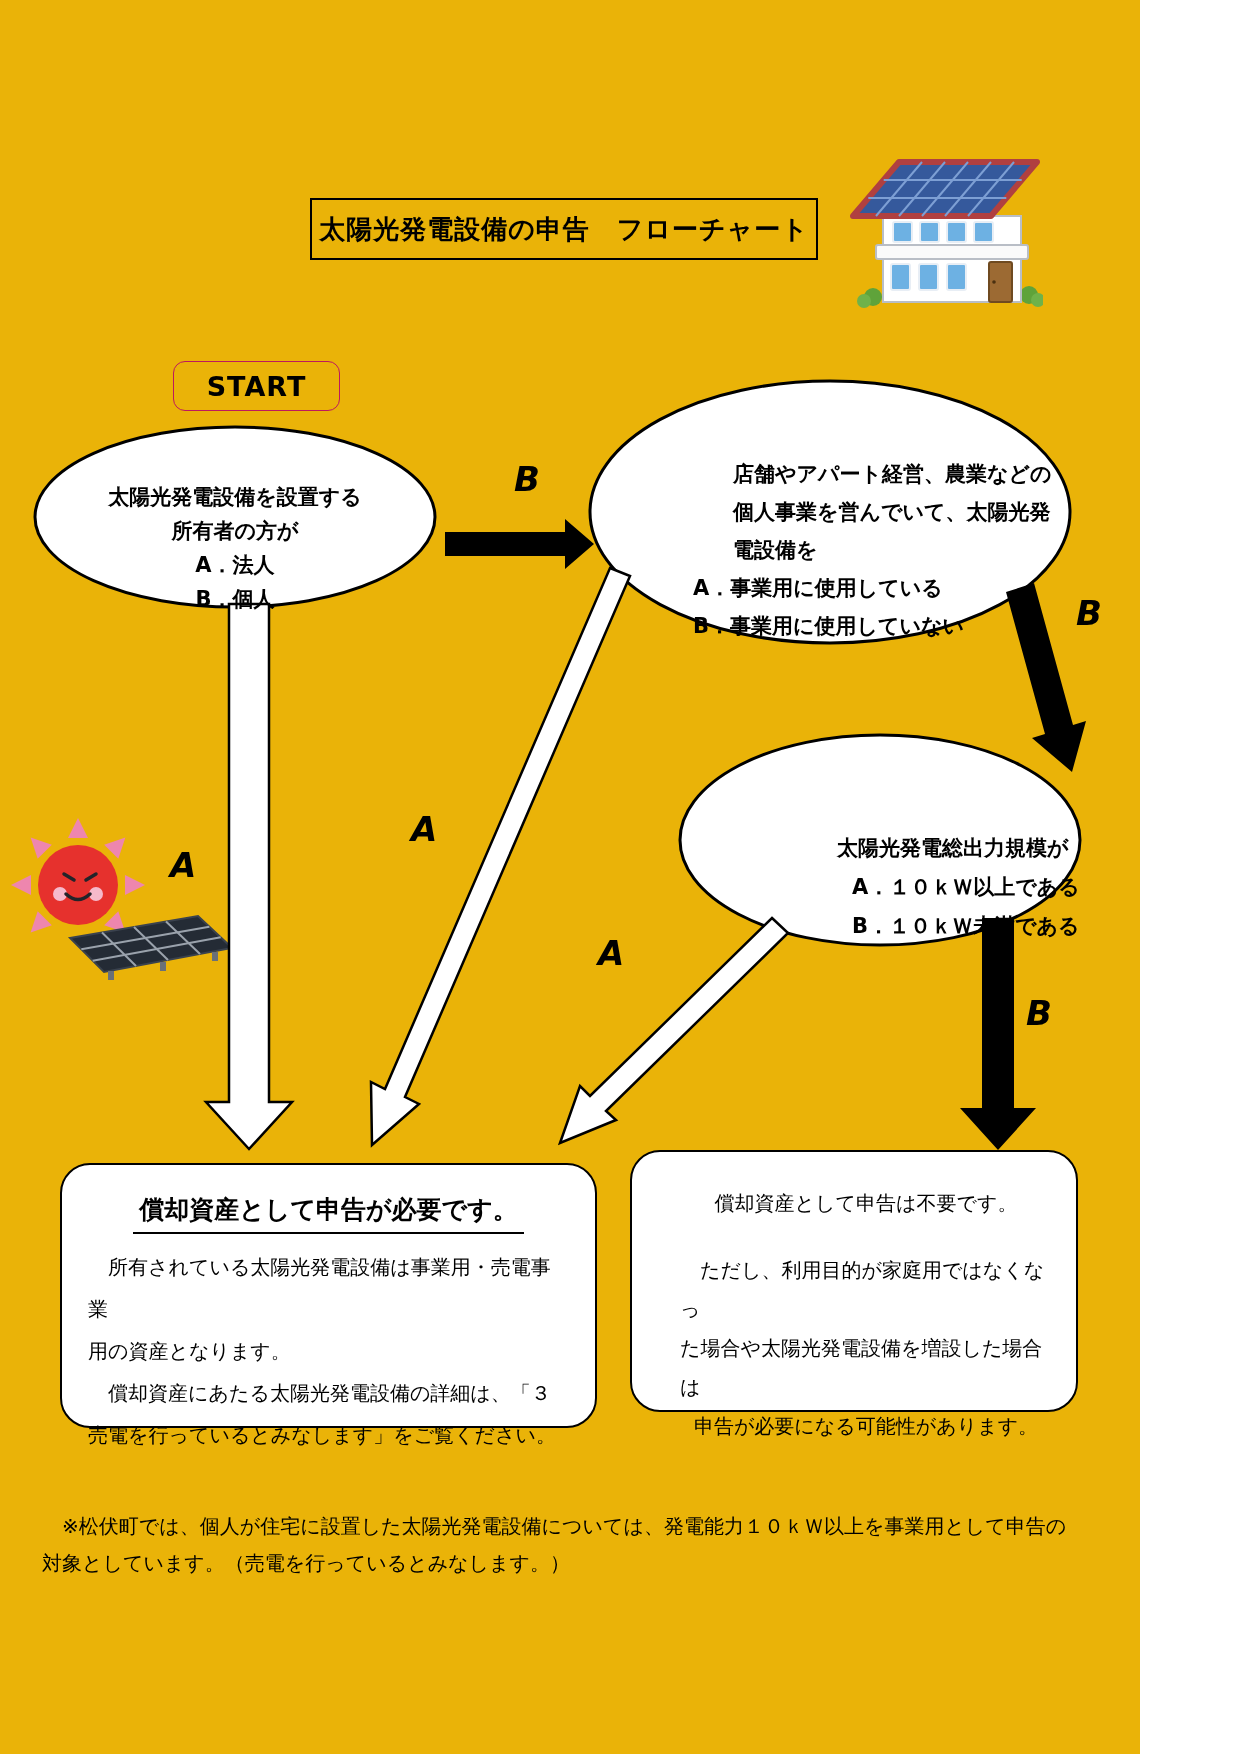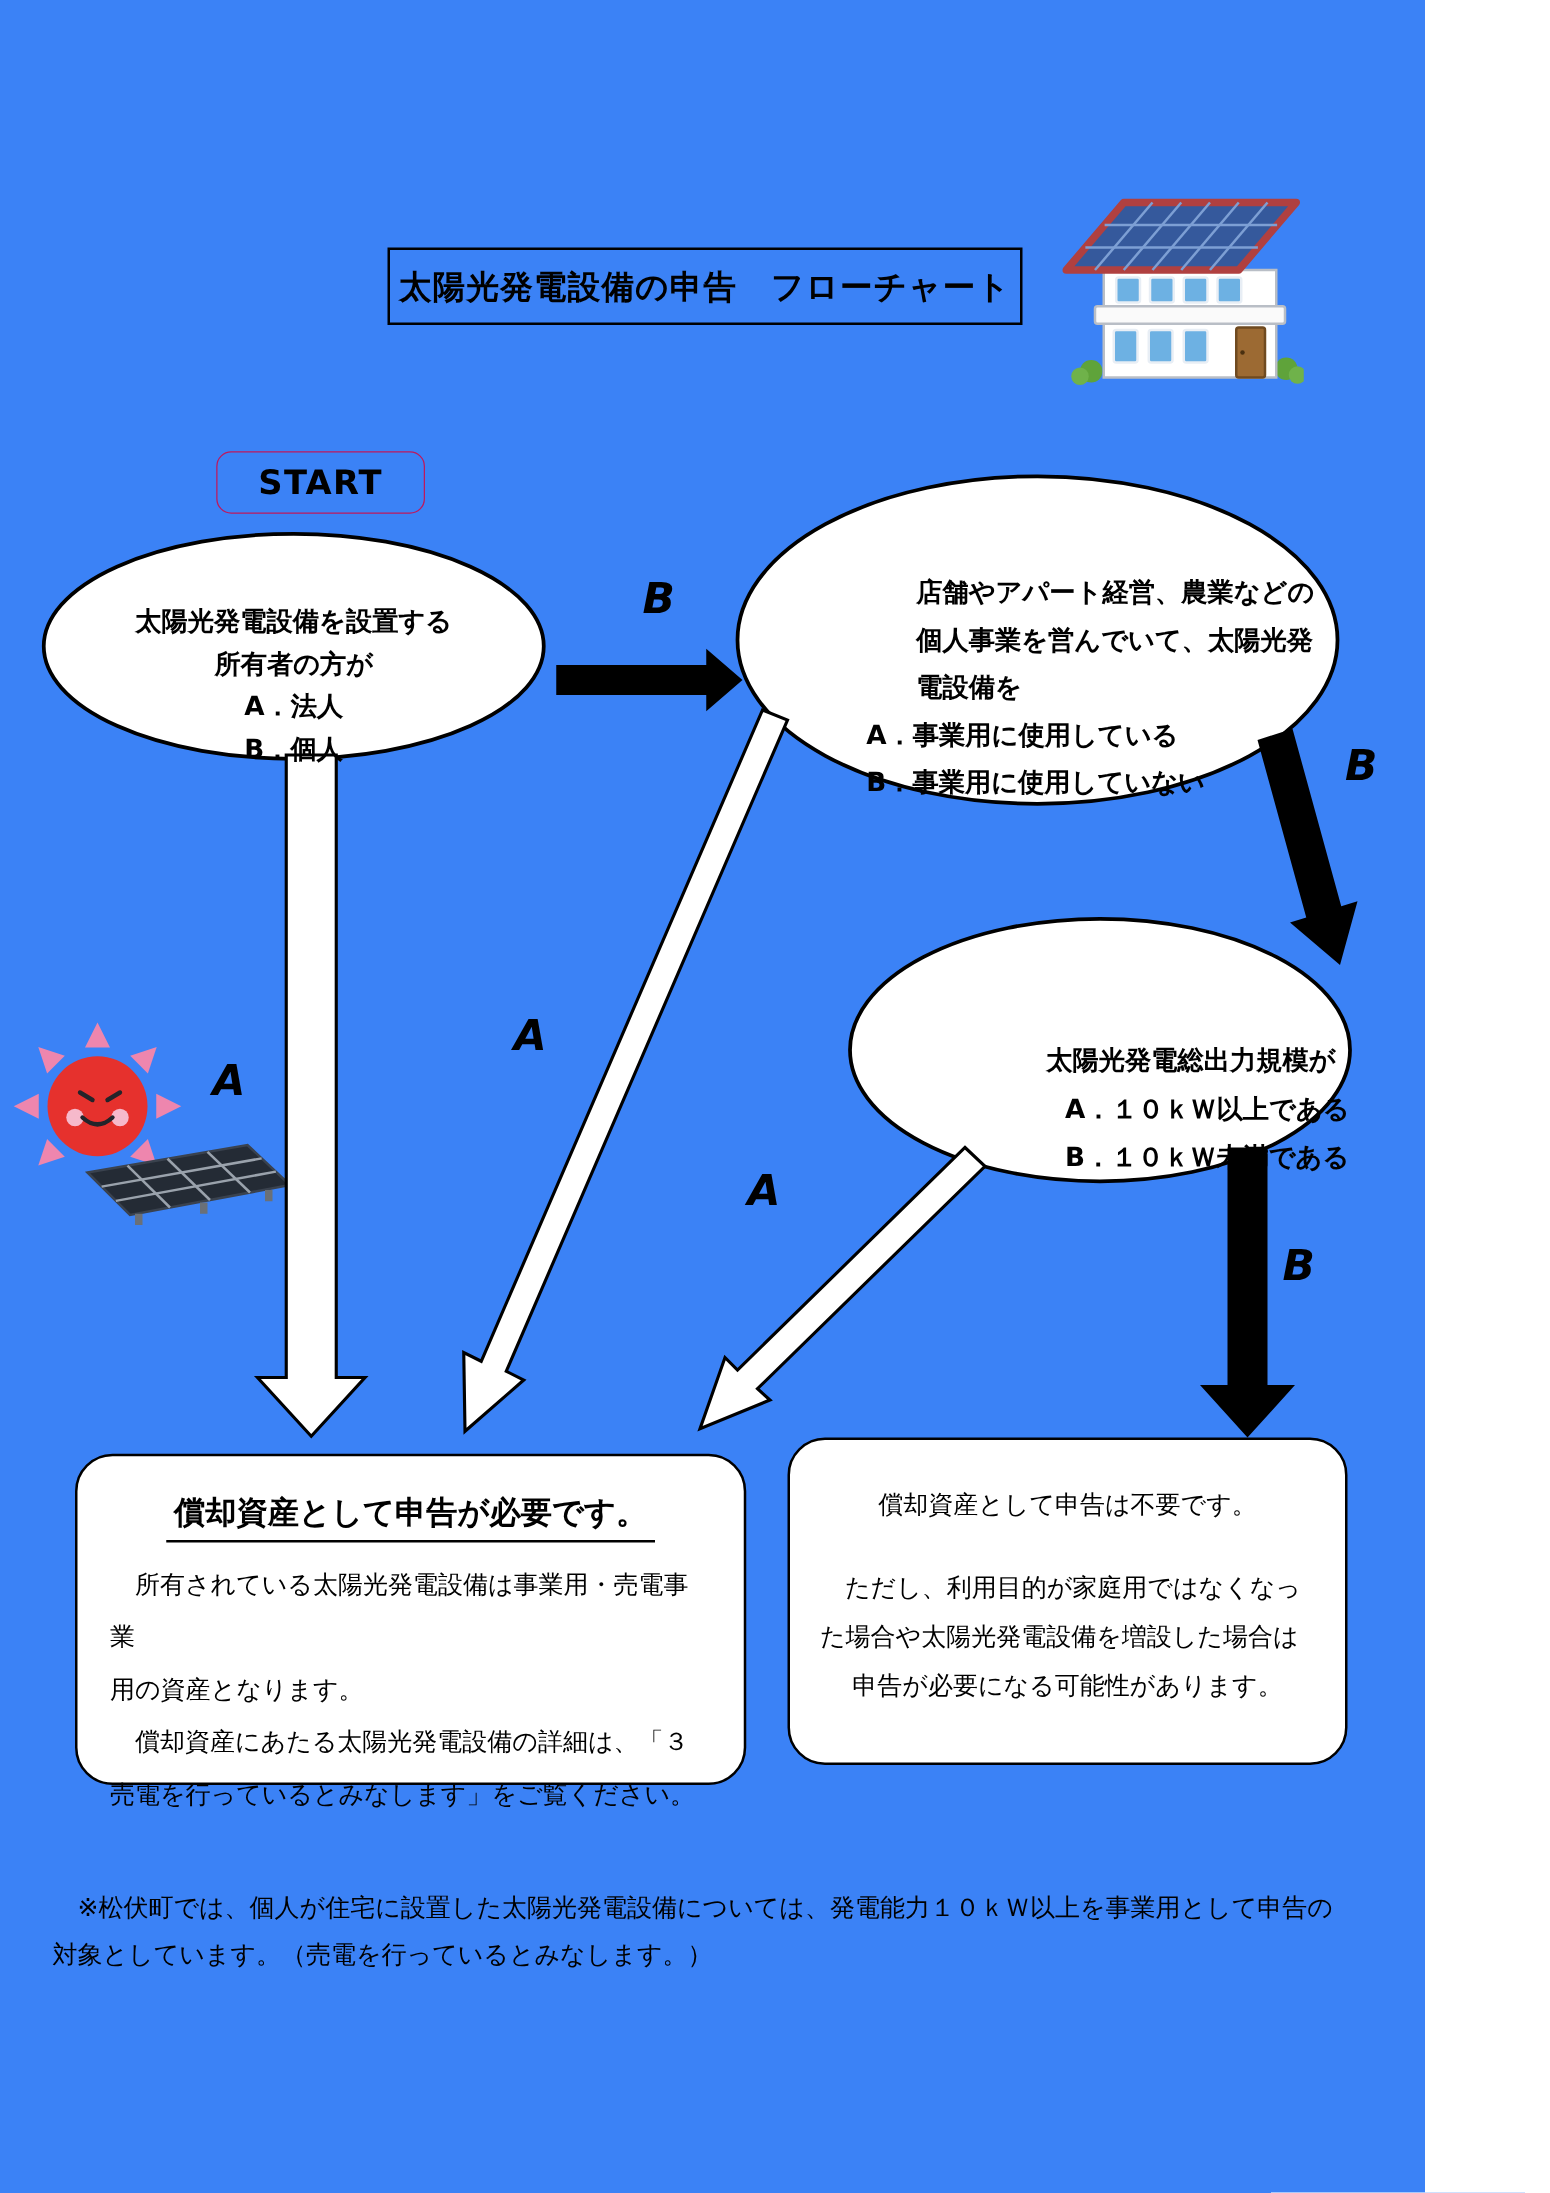--- a/index.html
+++ b/index.html
@@ -1,18 +1,18 @@
 <!DOCTYPE html>
 <html><head>
 <meta charset="utf-8">
 <style>
   * { margin:0; padding:0; box-sizing:border-box; }
   html,body { background:#ffffff; }
   body { font-family:"DejaVu Sans", sans-serif; color:#000; }
-  #page { position:relative; width:1140px; height:1754px; background:#3b82f6; overflow:hidden; }
+  #page { position:relative; width:1140px; height:1754px; background:#eab308; overflow:hidden; }
 
   #shape-layer { position:absolute; left:0; top:0; z-index:1; }
 
   .abs { position:absolute; z-index:2; }
 
   .title-box {
     left:310px; top:198px; width:508px; height:62px;
     border:2.5px solid #000; display:flex; align-items:center; justify-content:center;
     font-size:26px; font-weight:bold; letter-spacing:1px;
   }
@@ -30,21 +30,21 @@
   .q2-text .ind  { padding-left:73px; }
   .q2-text .opt  { padding-left:33px; }
   .q3-text { left:800px; top:829px; width:330px; line-height:39px; text-align:left; }
   .q3-text .ind  { padding-left:37px; }
   .q3-text .opt  { padding-left:52px; }
 
   .branch-label { font-size:34px; font-weight:bold; font-style:italic; line-height:1; }
 
   .result-box { border:2.5px solid #000; border-radius:30px; background:#fff; }
   .box-left  { left:60px;  top:1147px; width:537px; height:265px;margin-top:16px; }
-  .box-right { left:630px; top:1150px; width:448px; height:262px; }
+  .box-right { left:630px; top:1150px; width:448px; height:262px;padding-left:24px; }
 
   .box-left .heading { margin-top:28px; text-align:center; font-size:25px; font-weight:bold; }
   .box-left .heading span { display:inline-block; border-bottom:2.5px solid #000; padding:0 6px 6px 6px; }
   .box-left .body { margin-top:12px; padding:0 26px; font-size:20px; line-height:42px; }
 
   .box-right .heading { margin-top:38px; text-align:center; font-size:20px; }
   .box-right .body { margin-top:34px; padding:0 24px; font-size:20px; line-height:39px; }
   .box-right .body .center { text-align:center; }
 
   .footnote { left:42px; top:1508px; width:1140px; font-size:20px; line-height:37px; }

